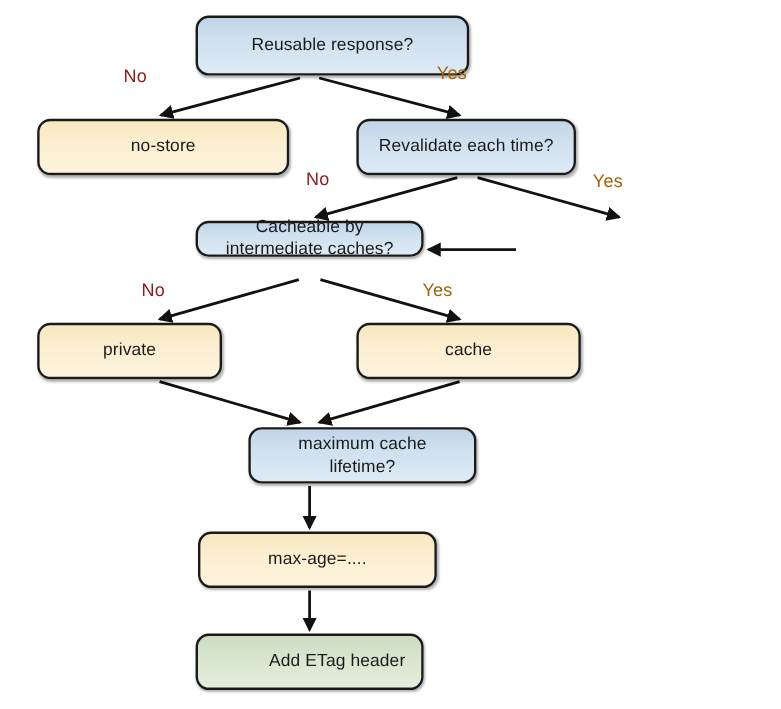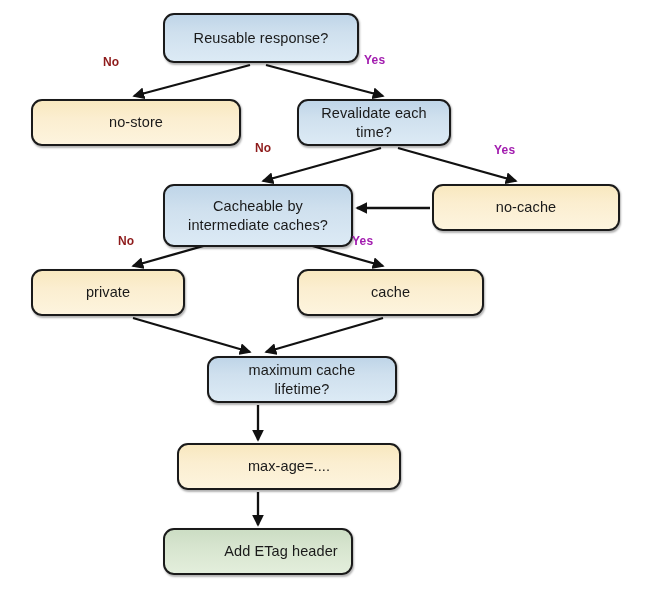--- a/index.html
+++ b/index.html
@@ -50,28 +50,28 @@
   }
   .node.action {
     background: linear-gradient(to bottom, #f8e8bf 0%, #fbeed0 40%, #fdf4de 100%);
   }
   .node.terminal {
     background: linear-gradient(to bottom, #ccddc4 0%, #d7e5cf 40%, #e3eedc 100%);
     padding-left: 46px;
   }
   .edge-label {
     position: absolute;
-    font-size: 12px;
-    font-weight: bold;
+    font-size: 15px;
+    font-weight: normal;
     z-index: 3;
     letter-spacing: 0.2px;
     white-space: nowrap;
   }
   .edge-label.no  { color: #8e1b1b; }
-  .edge-label.yes { color: #a21caf; }
+  .edge-label.yes { color: #a16207; }
 </style>
 </head>
 <body>
 
 <div id="canvas">
 
   <svg id="edges" viewBox="0 0 651 591">
     <defs>
       <marker id="arrow" viewBox="0 0 10 10" refX="8.6" refY="5" markerWidth="5.2" markerHeight="5.2" orient="auto-start-reverse">
         <path d="M 0 0 L 10 5 L 0 10 z" fill="#111111"></path>
@@ -85,55 +85,52 @@
       <line x1="430" y1="208" x2="357" y2="208"></line>
       <line x1="249" y1="233" x2="133" y2="266"></line>
       <line x1="267" y1="233" x2="383" y2="266"></line>
       <line x1="133" y1="318" x2="250" y2="352"></line>
       <line x1="383" y1="318" x2="266" y2="352"></line>
       <line x1="258" y1="405" x2="258" y2="440"></line>
       <line x1="258" y1="492" x2="258" y2="525"></line>
     </g>
   </svg>
 
-  <div class="node decision" style="left:163px; top:13px; width:196px; height:50px;">
+  <div class="node decision" style="left:163px; top:13px; width:228px; height:50px;">
     <span class="lbl">Reusable response?</span>
   </div>
 
   <div class="node action" style="left:31px; top:99px; width:210px; height:47px;">
     <span class="lbl">no-store</span>
   </div>
 
-  <div class="node decision" style="left:297px; top:99px; width:154px; height:47px;">
+  <div class="node decision" style="left:297px; top:99px; width:183px; height:47px;">
     <span class="lbl">Revalidate each time?</span>
   </div>
 
-  <div class="node decision" style="left:163px; top:184px; width:190px; height:63px;">
+  <div class="node decision" style="left:163px; top:184px; width:190px; height:30px;">
     <span class="lbl">Cacheable by
 intermediate caches?</span>
   </div>
 
-  <div class="node action" style="left:432px; top:184px; width:188px; height:47px;">
-    <span class="lbl">no-cache</span>
-  </div>
 
   <div class="node action" style="left:31px; top:269px; width:154px; height:47px;">
     <span class="lbl">private</span>
   </div>
 
   <div class="node action" style="left:297px; top:269px; width:187px; height:47px;">
     <span class="lbl">cache</span>
   </div>
 
   <div class="node decision" style="left:163px; top:356px; width:190px; height:47px;margin-left:44px;">
     <span class="lbl">maximum cache
 lifetime?</span>
   </div>
 
-  <div class="node action" style="left:165px; top:443px; width:224px; height:47px;margin-left:12px;">
+  <div class="node action" style="left:165px; top:443px; width:199px; height:47px;">
     <span class="lbl">max-age=....</span>
   </div>
 
   <div class="node terminal" style="left:163px; top:528px; width:190px; height:47px;">
     <span class="lbl">Add ETag header</span>
   </div>
 
   <div class="edge-label no" style="left:103px; top:55px;">No</div>
   <div class="edge-label yes" style="left:364px; top:53px;">Yes</div>
   <div class="edge-label no" style="left:255px; top:141px;">No</div>

